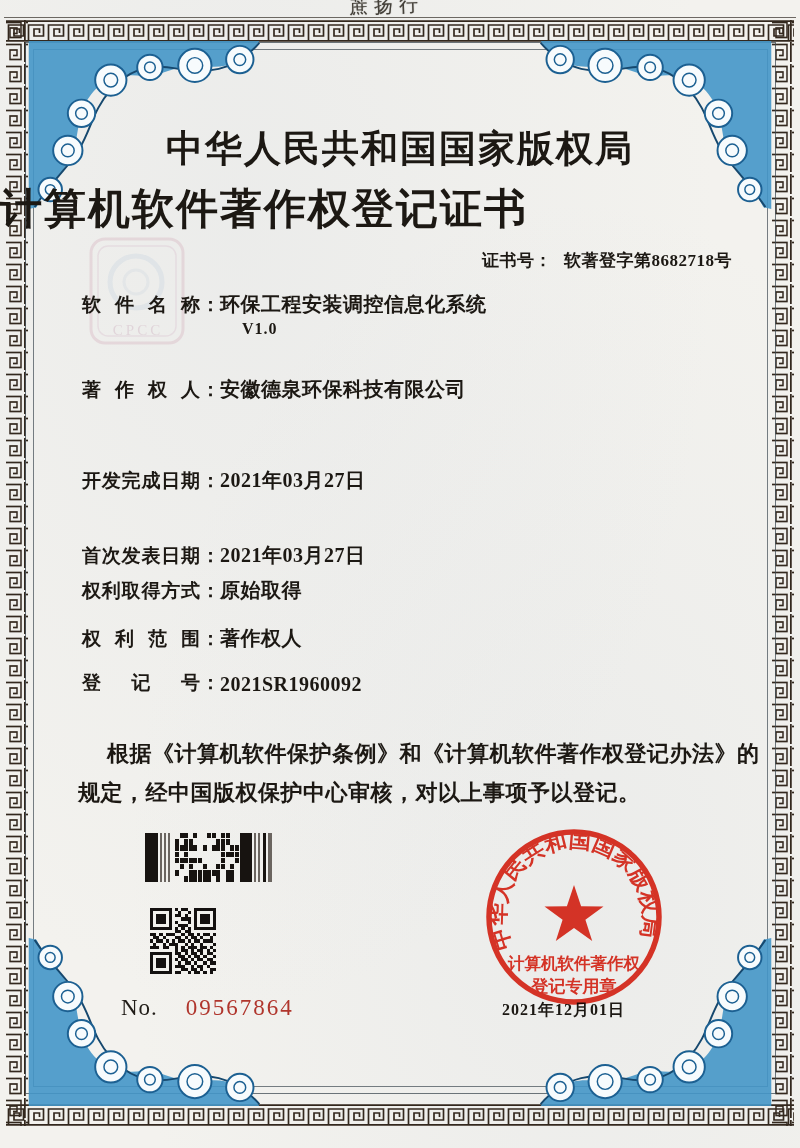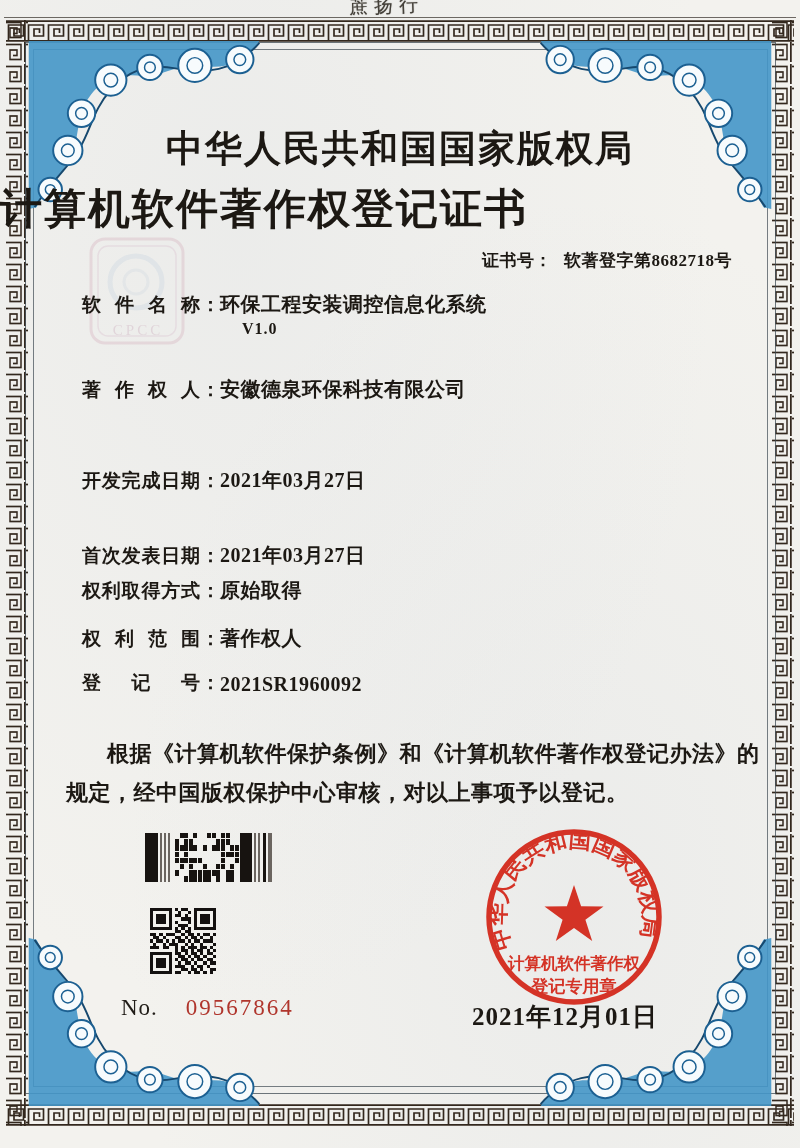--- a/index.html
+++ b/index.html
@@ -45,29 +45,29 @@
   
   .frow { position:absolute; left:82px; display:flex; align-items:flex-end; white-space:nowrap; }
   .flabel { display:inline-block; width:118px; font-size:19px; font-weight:700;
     text-align:justify; text-align-last:justify; }
   .fcolon { font-size:19px; font-weight:700; margin-left:1px; }
   .fvalue { font-size:20px; font-weight:700; letter-spacing:.5px; }
   .fvalue2 { position:absolute; left:242px; top:320px; font-size:16px; font-weight:700; letter-spacing:1px; }
   
   .stline { position:absolute; font-size:22px; font-weight:700; letter-spacing:.5px; white-space:nowrap; }
   .stline.l1 { left:107px; top:729px;margin-top:10px; }
-  .stline.l2 { left:66px;  top:778px; }
+  .stline.l2 { left:78px;  top:778px; }
   
   .barcode { position:absolute; left:145px; top:833px; width:127px; height:49px; shape-rendering:crispEdges; }
   .qr { position:absolute; left:150px; top:908px; width:66px; height:66px; shape-rendering:crispEdges; }
   .serial { position:absolute; left:121px; top:995px; font-size:23px; white-space:nowrap; }
   .serial .no { color:#211d18; letter-spacing:1px; }
   .serial .num { color:#b0352c; letter-spacing:2px; margin-left:22px; }
   
-  .sealdate { position:absolute; left:472px; top:1000px; font-size:25px; font-weight:700; letter-spacing:1px; }
+  .sealdate { position:absolute; left:502px; top:1000px; font-size:16px; font-weight:700; letter-spacing:1px; }
   .stamp { position:absolute; left:474px; top:817px; width:200px; height:200px;
     mix-blend-mode:multiply; opacity:.95; pointer-events:none; }
 </style>
 </head>
 <body>
 
 <div class="page">
 
   <svg width="0" height="0" style="position:absolute" aria-hidden="true">
     <defs>

